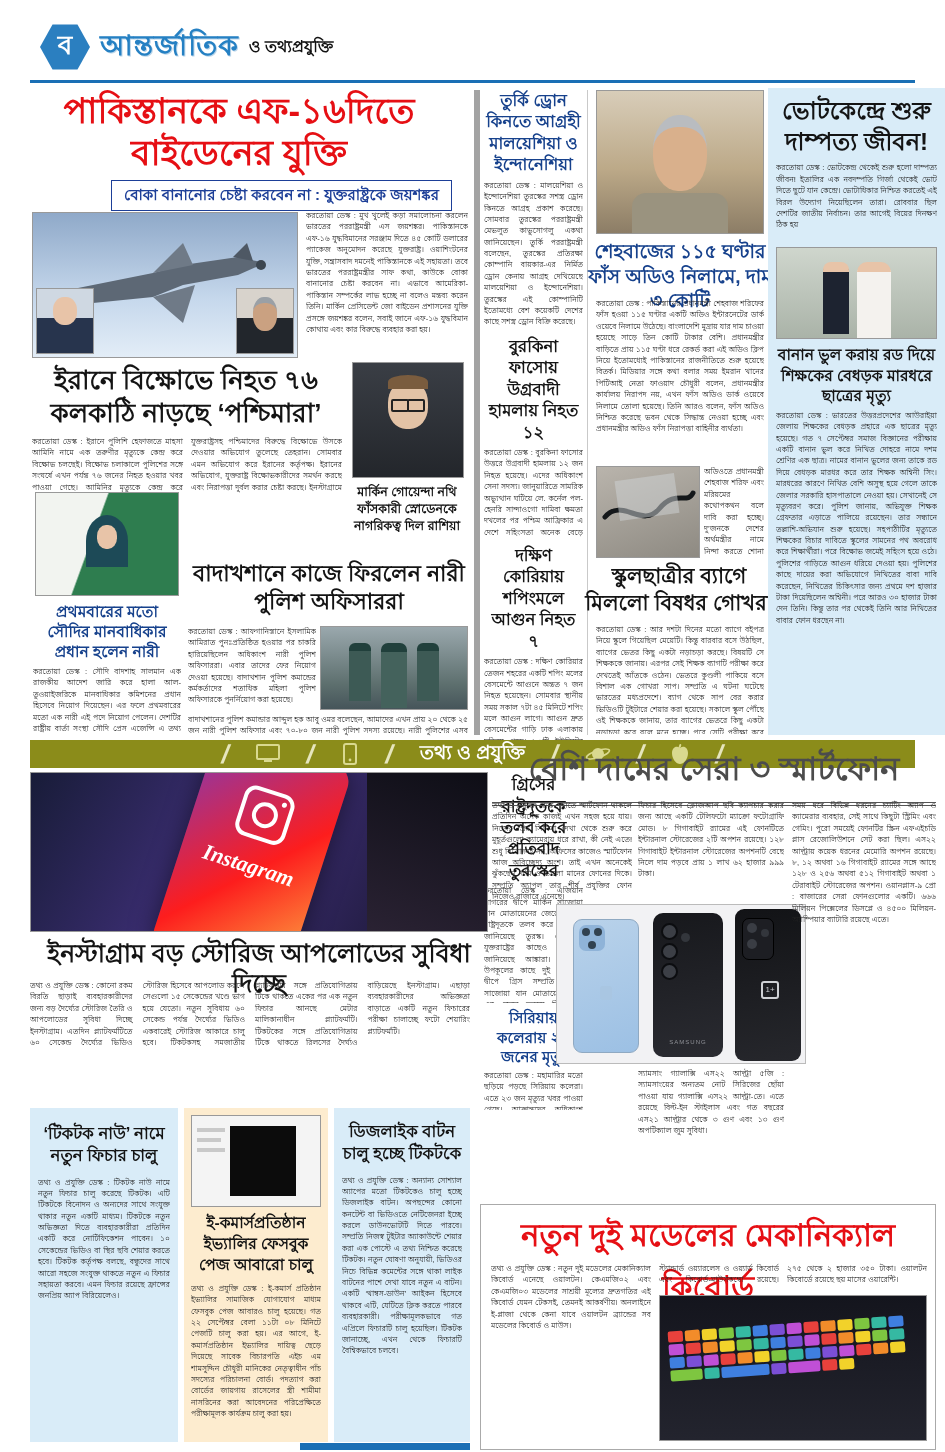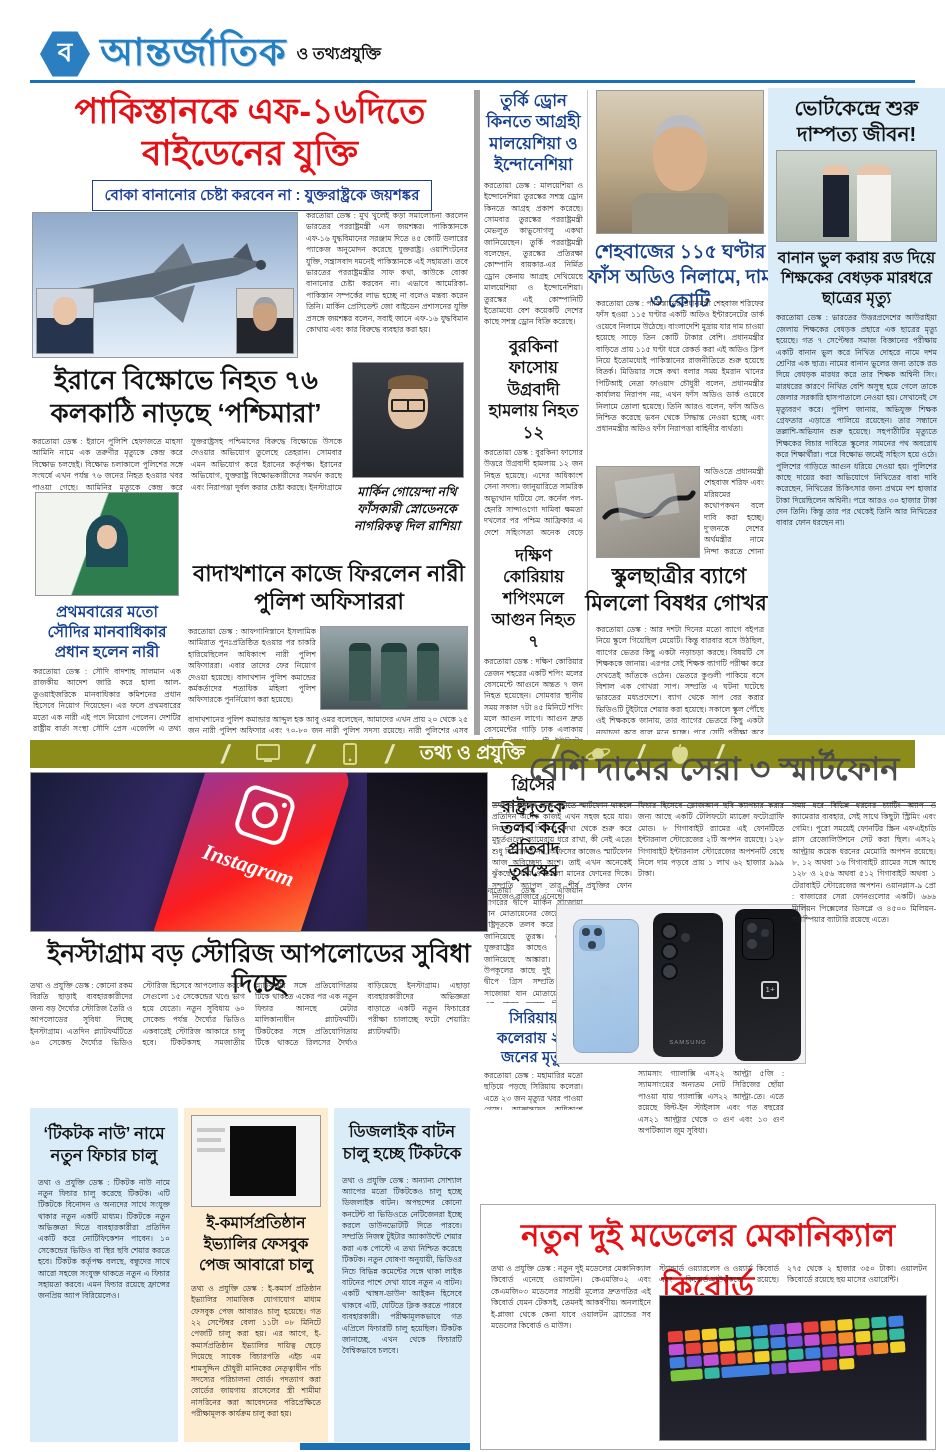--- a/index.html
+++ b/index.html
@@ -12,21 +12,21 @@
   .h-blu{color:#16418c;font-weight:bold;text-align:center;}
   .photo{border:1px solid #999;box-sizing:border-box;overflow:hidden;}
   .cap{font-weight:bold;text-align:center;color:#111;}
   .panel{background:#d9ecf8;}
   .colrule{border-left:6px solid #a3a3a3;border-right:1px solid #c9c9c9;}
   .two-col{column-count:2;column-gap:8px;}
   .four-col{column-count:4;column-gap:10px;}
   
   .hex{width:50px;height:50px;background:#2b7fc0;color:#fff;display:flex;align-items:center;justify-content:center;
        font-size:26px;font-weight:bold;clip-path:polygon(25% 5%,75% 5%,100% 50%,75% 95%,25% 95%,0% 50%);}
-  .logo-big{font-size:38px;font-weight:bold;color:#2580c3;letter-spacing:1px;text-shadow:1px 1px 0 #bcd6ea;text-align:right;}
+  .logo-big{font-size:28px;font-weight:bold;color:#2580c3;letter-spacing:1px;text-shadow:1px 1px 0 #bcd6ea;text-align:right;}
   .logo-suffix{font-size:16px;color:#111;font-weight:bold;}
   .rule-blue{background:#1a6fb5;}
   
   .tech-bar{background:#8b8c1a;display:flex;align-items:center;justify-content:center;gap:26px;color:#d9d98f;}
   .tech-bar .slash{font-size:26px;color:#e6e6bd;font-weight:bold;transform:skewX(-12deg);}
   .tech-label{color:#fff;font-size:19px;font-weight:bold;}
   .sub-box{display:inline-block;border:1px solid #1d3f98;padding:2px 12px;color:#1d3f98;font-weight:bold;font-size:15px;}
   .kb-box{border:1px solid #aaa;background:#fff;}
   .outline-h{color:#4c4c4c;font-weight:bold;text-align:center;border-bottom:4px double #555;}
   .key{width:15px;height:11px;border-radius:2px;display:inline-block;margin:1px;}
@@ -38,22 +38,22 @@
 
   <div class="abs" style="left:40px;top:22px;display:flex;align-items:center;gap:10px;">
     <div class="hex">
         <span>ব</span>
       </div>
     <span class="logo-big">আন্তর্জাতিক</span>
     <span class="logo-suffix">ও তথ্যপ্রযুক্তি</span>
   </div>
   <div class="abs rule-blue" style="left:30px;top:80px;width:885px;height:3px;"></div>
 
-  <div class="abs h-red" style="left:35px;top:90px;width:430px;font-size:35px;line-height:1.2;">পাকিস্তানকে এফ-১৬দিতে বাইডেনের যুক্তি</div>
-  <div class="abs" style="left:52px;top:180px;width:420px;text-align:center;">
+  <div class="abs h-red" style="left:24px;top:90px;width:430px;font-size:35px;line-height:1.2;">পাকিস্তানকে এফ-১৬দিতে বাইডেনের যুক্তি</div>
+  <div class="abs" style="left:32px;top:180px;width:420px;text-align:right;">
     <span class="sub-box">বোকা বানানোর চেষ্টা করবেন না : যুক্তরাষ্ট্রকে জয়শঙ্কর</span>
   </div>
   <div class="abs photo" style="left:32px;top:212px;width:266px;height:146px;background:linear-gradient(180deg,#8fa9c9,#c6d8ec 60%,#e3edf7);">
     <svg width="264" height="144" viewBox="0 0 264 144">
       <polygon points="30,78 120,60 150,52 205,44 232,50 205,62 150,72 120,84 40,92" fill="#5d6875"></polygon>
       <polygon points="120,60 150,30 160,52" fill="#6f7a87"></polygon>
       <polygon points="120,84 150,110 162,72" fill="#6f7a87"></polygon>
       <polygon points="200,44 214,30 220,48" fill="#4e5864"></polygon>
       <circle cx="228" cy="52" r="5" fill="#3c4650"></circle>
     </svg>
@@ -68,21 +68,21 @@
 
   <div class="abs h-blk" style="left:30px;top:364px;width:312px;font-size:26px;line-height:1.25;">ইরানে বিক্ষোভে নিহত ৭৬ কলকাঠি নাড়ছে ‘পশ্চিমারা’</div>
   <div class="abs body-txt two-col" style="left:32px;top:436px;width:310px;height:68px;">করতোয়া ডেস্ক : ইরানে পুলিশি হেফাজতে মাহসা আমিনি নামে এক তরুণীর মৃত্যুকে কেন্দ্র করে বিক্ষোভ চলছেই। বিক্ষোভ চলাকালে পুলিশের সঙ্গে সংঘর্ষে এখন পর্যন্ত ৭৬ জনের নিহত হওয়ার খবর পাওয়া গেছে। আমিনির মৃত্যুকে কেন্দ্র করে যুক্তরাষ্ট্রসহ পশ্চিমাদের বিরুদ্ধে বিক্ষোভে উসকে দেওয়ার অভিযোগ তুলেছে তেহরান। সোমবার এমন অভিযোগ করে ইরানের কর্তৃপক্ষ। ইরানের অভিযোগ, যুক্তরাষ্ট্র বিক্ষোভকারীদের সমর্থন করছে এবং নিরাপত্তা দুর্বল করার চেষ্টা করছে। ইনস্টাগ্রামে এক পোস্টে ‘আন্দোলনের’ সমর্থন করে একটি মুখরোচক খবরের অপব্যাখ্যার অভিযোগও তুলেছে দেশটি।</div>
   <div class="abs photo" style="left:352px;top:362px;width:112px;height:116px;background:linear-gradient(180deg,#3a3e45,#23262b);">
     <div style="width:40px;height:48px;border-radius:45%;background:#e3c3a6;margin:18px auto 0;position:relative;">
       <div style="position:absolute;left:3px;top:18px;width:14px;height:9px;border:2px solid #222;border-radius:2px;"></div>
       <div style="position:absolute;right:3px;top:18px;width:14px;height:9px;border:2px solid #222;border-radius:2px;"></div>
       <div style="position:absolute;left:0;top:-6px;width:40px;height:14px;border-radius:50% 50% 0 0;background:#7a5c3e;"></div>
     </div>
   </div>
-  <div class="abs cap" style="left:340px;top:484px;width:134px;font-size:12.5px;line-height:1.35;font-style:italic;">মার্কিন গোয়েন্দা নথি ফাঁসকারী স্নোডেনকে নাগরিকত্ব দিল রাশিয়া</div>
+  <div class="abs cap" style="left:340px;top:484px;width:134px;font-size:12.5px;line-height:1.35;">মার্কিন গোয়েন্দা নথি ফাঁসকারী স্নোডেনকে নাগরিকত্ব দিল রাশিয়া</div>
 
   <div class="abs photo" style="left:35px;top:492px;width:144px;height:104px;background:linear-gradient(110deg,#f2f4f0 40%,#2e7d4f 41%);">
     <div style="width:42px;height:52px;margin:22px auto 0;background:#1d4a57;border-radius:50% 50% 0 0;position:relative;">
       <div style="position:absolute;left:11px;top:10px;width:20px;height:24px;border-radius:45%;background:#e8c4a8;"></div>
     </div>
   </div>
   <div class="abs h-blu" style="left:33px;top:602px;width:148px;font-size:15.5px;line-height:1.3;">প্রথমবারের মতো সৌদির মানবাধিকার প্রধান হলেন নারী</div>
   <div class="abs body-txt" style="left:33px;top:666px;width:148px;height:68px;">করতোয়া ডেস্ক : সৌদি বাদশাহ সালমান এক রাজকীয় আদেশ জারি করে হালা আল-তুওয়াইজরিকে মানবাধিকার কমিশনের প্রধান হিসেবে নিয়োগ দিয়েছেন। এর ফলে প্রথমবারের মতো এক নারী এই পদে নিয়োগ পেলেন। দেশটির রাষ্ট্রীয় বার্তা সংস্থা সৌদি প্রেস এজেন্সি এ তথ্য জানিয়েছে।</div>
 
   <div class="abs h-blk" style="left:188px;top:560px;width:282px;font-size:22px;line-height:1.25;">বাদাখশানে কাজে ফিরলেন নারী পুলিশ অফিসাররা</div>
@@ -119,21 +119,22 @@
     <svg width="102" height="90" viewBox="0 0 102 90">
       <path d="M8 50 C 25 30, 45 62, 62 42 S 90 38, 96 26" stroke="#15181a" stroke-width="5" fill="none" stroke-linecap="round"></path>
       <rect x="20" y="10" width="60" height="40" fill="#cfd3d6" opacity="0.5" transform="rotate(-8 50 30)"></rect>
     </svg>
   </div>
   <div class="abs body-txt" style="left:704px;top:466px;width:60px;height:92px;">অডিওতে প্রধানমন্ত্রী শেহবাজ শরিফ এবং মরিয়মের কথোপকথন বলে দাবি করা হচ্ছে। দু’জনকে দেশের অর্থমন্ত্রীর নামে নিন্দা করতে শোনা গিয়েছে।</div>
   <div class="abs h-blk" style="left:584px;top:562px;width:190px;font-size:21px;line-height:1.3;">স্কুলছাত্রীর ব্যাগে মিললো বিষধর গোখরা</div>
   <div class="abs body-txt" style="left:596px;top:624px;width:168px;height:110px;">করতোয়া ডেস্ক : আর দশটা দিনের মতো ব্যাগে বইপত্র নিয়ে স্কুলে গিয়েছিল মেয়েটি। কিন্তু বারবার বসে উঠছিল, ব্যাগের ভেতর কিছু একটা নড়াচড়া করছে। বিষয়টি সে শিক্ষককে জানায়। এরপর সেই শিক্ষক ব্যাগটি পরীক্ষা করে দেখতেই আঁতকে ওঠেন। ভেতরে কুণ্ডলী পাকিয়ে বসে বিশাল এক গোখরা সাপ। সম্প্রতি এ ঘটনা ঘটেছে ভারতের মধ্যপ্রদেশে। ব্যাগ থেকে সাপ বের করার ভিডিওটি টুইটারে শেয়ার করা হয়েছে। সকালে স্কুল পৌঁছে ওই শিক্ষককে জানায়, তার ব্যাগের ভেতরে কিছু একটা নড়াচড়া করে বলে মনে হচ্ছে। পরে সেটি পরীক্ষা করে শিক্ষক দেখতে পান, এর ভেতরে একটি গোখরা সাপ ঢুকে পাকিয়ে বসে রয়েছে।</div>
 
   <div class="abs panel" style="left:768px;top:88px;width:177px;height:647px;padding:7px 8px;box-sizing:border-box;">
-    <div class="h-blk" style="font-size:20px;line-height:1.3;">ভোটকেন্দ্রে শুরু দাম্পত্য জীবন!</div>
+    <div class="h-blk" style="font-size:24px;line-height:1.3;">ভোটকেন্দ্রে শুরু দাম্পত্য জীবন!</div>
+    <div class="body-txt" style="margin-top:5px;height:82px;background:transparent;">করতোয়া ডেস্ক : ভোটকেন্দ্র থেকেই শুরু হলো দাম্পত্য জীবন! ইতালির এক নবদম্পতি গির্জা থেকেই ভোট দিতে ছুটে যান কেন্দ্রে। ভোটাধিকার নিশ্চিত করতেই এই বিরল উদ্যোগ নিয়েছিলেন তারা। রোববার ছিল দেশটির জাতীয় নির্বাচন। তার আগেই বিয়ের দিনক্ষণ ঠিক হয়</div>
     <div class="photo" style="width:100%;height:92px;margin-top:3px;background:linear-gradient(180deg,#cfd6cd,#aab3a8);">
       <div style="display:flex;justify-content:center;gap:8px;margin-top:14px;">
         <div style="width:26px;height:62px;background:#1d2330;border-radius:8px 8px 0 0;border-top:10px solid #e8c4a8;"></div>
         <div style="width:34px;height:66px;background:#f4f2ee;border-radius:10px 10px 0 0;border-top:10px solid #e8c4a8;"></div>
       </div>
     </div>
     <div class="h-blk" style="font-size:15.5px;line-height:1.3;margin-top:6px;">বানান ভুল করায় রড দিয়ে শিক্ষকের বেধড়ক মারধরে ছাত্রের মৃত্যু</div>
     <div class="body-txt" style="margin-top:4px;height:268px;">করতোয়া ডেস্ক : ভারতের উত্তরপ্রদেশের আউরাইয়া জেলায় শিক্ষকের বেধড়ক প্রহারে এক ছাত্রের মৃত্যু হয়েছে। গত ৭ সেপ্টেম্বর সমাজ বিজ্ঞানের পরীক্ষায় একটি বানান ভুল করে নিখিত দোহরে নামে দশম শ্রেণির এক ছাত্র। নামের বানান ভুলের জন্য তাকে রড দিয়ে বেধড়ক মারধর করে তার শিক্ষক অশ্বিনী সিং। মারধরের কারণে নিখিত বেশি অসুস্থ হয়ে গেলে তাকে জেলার সরকারি হাসপাতালে নেওয়া হয়। সেখানেই সে মৃত্যুবরণ করে। পুলিশ জানায়, অভিযুক্ত শিক্ষক গ্রেফতার এড়াতে পালিয়ে রয়েছেন। তার সন্ধানে তল্লাশি-অভিযান শুরু হয়েছে। সহপাঠীটির মৃত্যুতে শিক্ষকের বিচার দাবিতে স্কুলের সামনের পথ অবরোধ করে শিক্ষার্থীরা। পরে বিক্ষোভ জমেই সহিংস হয়ে ওঠে। পুলিশের গাড়িতে আগুন ধরিয়ে দেওয়া হয়। পুলিশের কাছে দায়ের করা অভিযোগে নিখিতের বাবা দাবি করেছেন, নিখিতের চিকিৎসার জন্য প্রথমে দশ হাজার টাকা দিয়েছিলেন অশ্বিনী। পরে আরও ৩০ হাজার টাকা দেন তিনি। কিন্তু তার পর থেকেই তিনি আর নিখিতের বাবার ফোন ধরছেন না।</div>
   </div>
 

